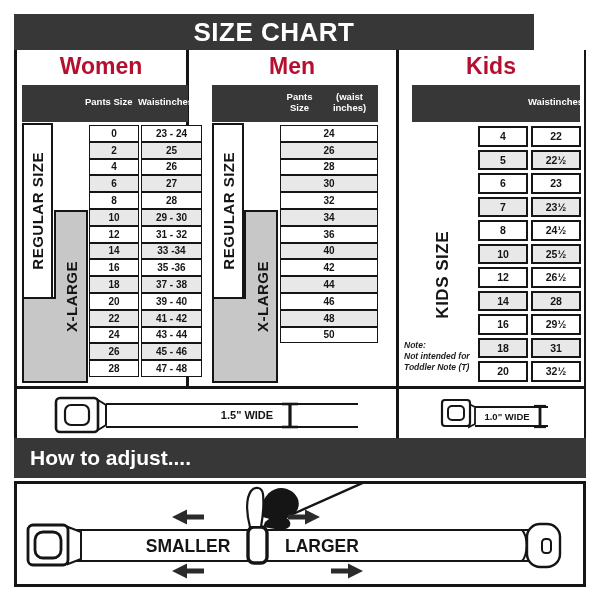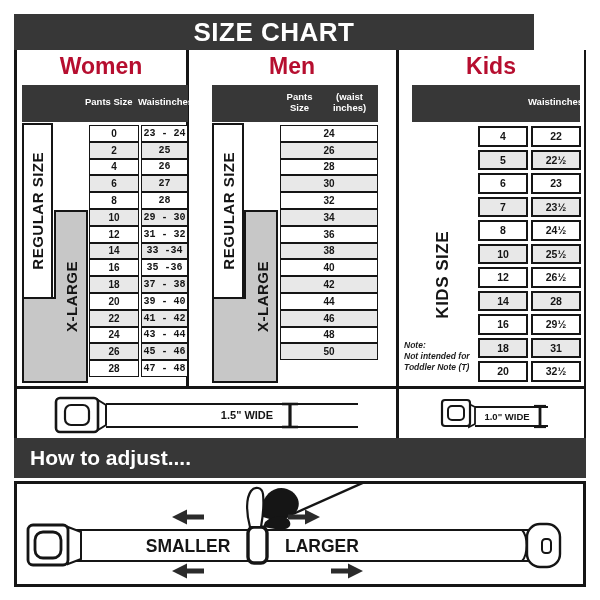--- a/index.html
+++ b/index.html
@@ -24,21 +24,21 @@
   .rows{display:flex;flex-direction:column;}
   .trow{display:flex;}
   .wm-rows .trow{height:16.8px;}
   .kid-rows{row-gap:3px;}
   .kid-rows .trow{height:20.5px;column-gap:3px;}
   .wm-rows .trow{column-gap:2px;}
   .cell{box-sizing:border-box;border:1.8px solid #151515;background:#fff;display:flex;
         align-items:center;justify-content:center;font-weight:bold;font-size:10px;}
   .kid-rows .cell{font-size:10.5px;border-width:2px;}
   .trow:nth-of-type(even) .cell{background:#e8e8e8;}
-  .w-size{width:50px;} .w-waist{width:47px;font-family:Liberation Mono, monospace;}
+  .w-size{width:50px;} .w-waist{width:61px;}
   .m-size{width:98px;}
   .k-size{width:50px;} .k-waist{width:50px;}
   
   .v-box{box-sizing:border-box;display:flex;align-items:center;justify-content:center;}
   .v-text{writing-mode:vertical-rl;transform:rotate(180deg);font-weight:bold;
           white-space:nowrap;letter-spacing:.5px;}
   .regular-box{background:#fff;border:2.2px solid #151515;font-size:15px;}
   .xl-label{font-size:15px;}
   .kids-label{font-size:17px;}
   .note{font-size:8.5px;font-weight:bold;line-height:1.3;color:#1c1c1c;font-style:italic;}
@@ -207,23 +207,20 @@
       </div>
 
       <div class="trow">
         <div class="cell m-size">34</div>
       </div>
 
       <div class="trow">
         <div class="cell m-size">36</div>
       </div>
 
-      <div class="trow">
-        <div class="cell m-size">38</div>
-      </div>
 
       <div class="trow">
         <div class="cell m-size">40</div>
       </div>
 
       <div class="trow">
         <div class="cell m-size">42</div>
       </div>
 
       <div class="trow">

